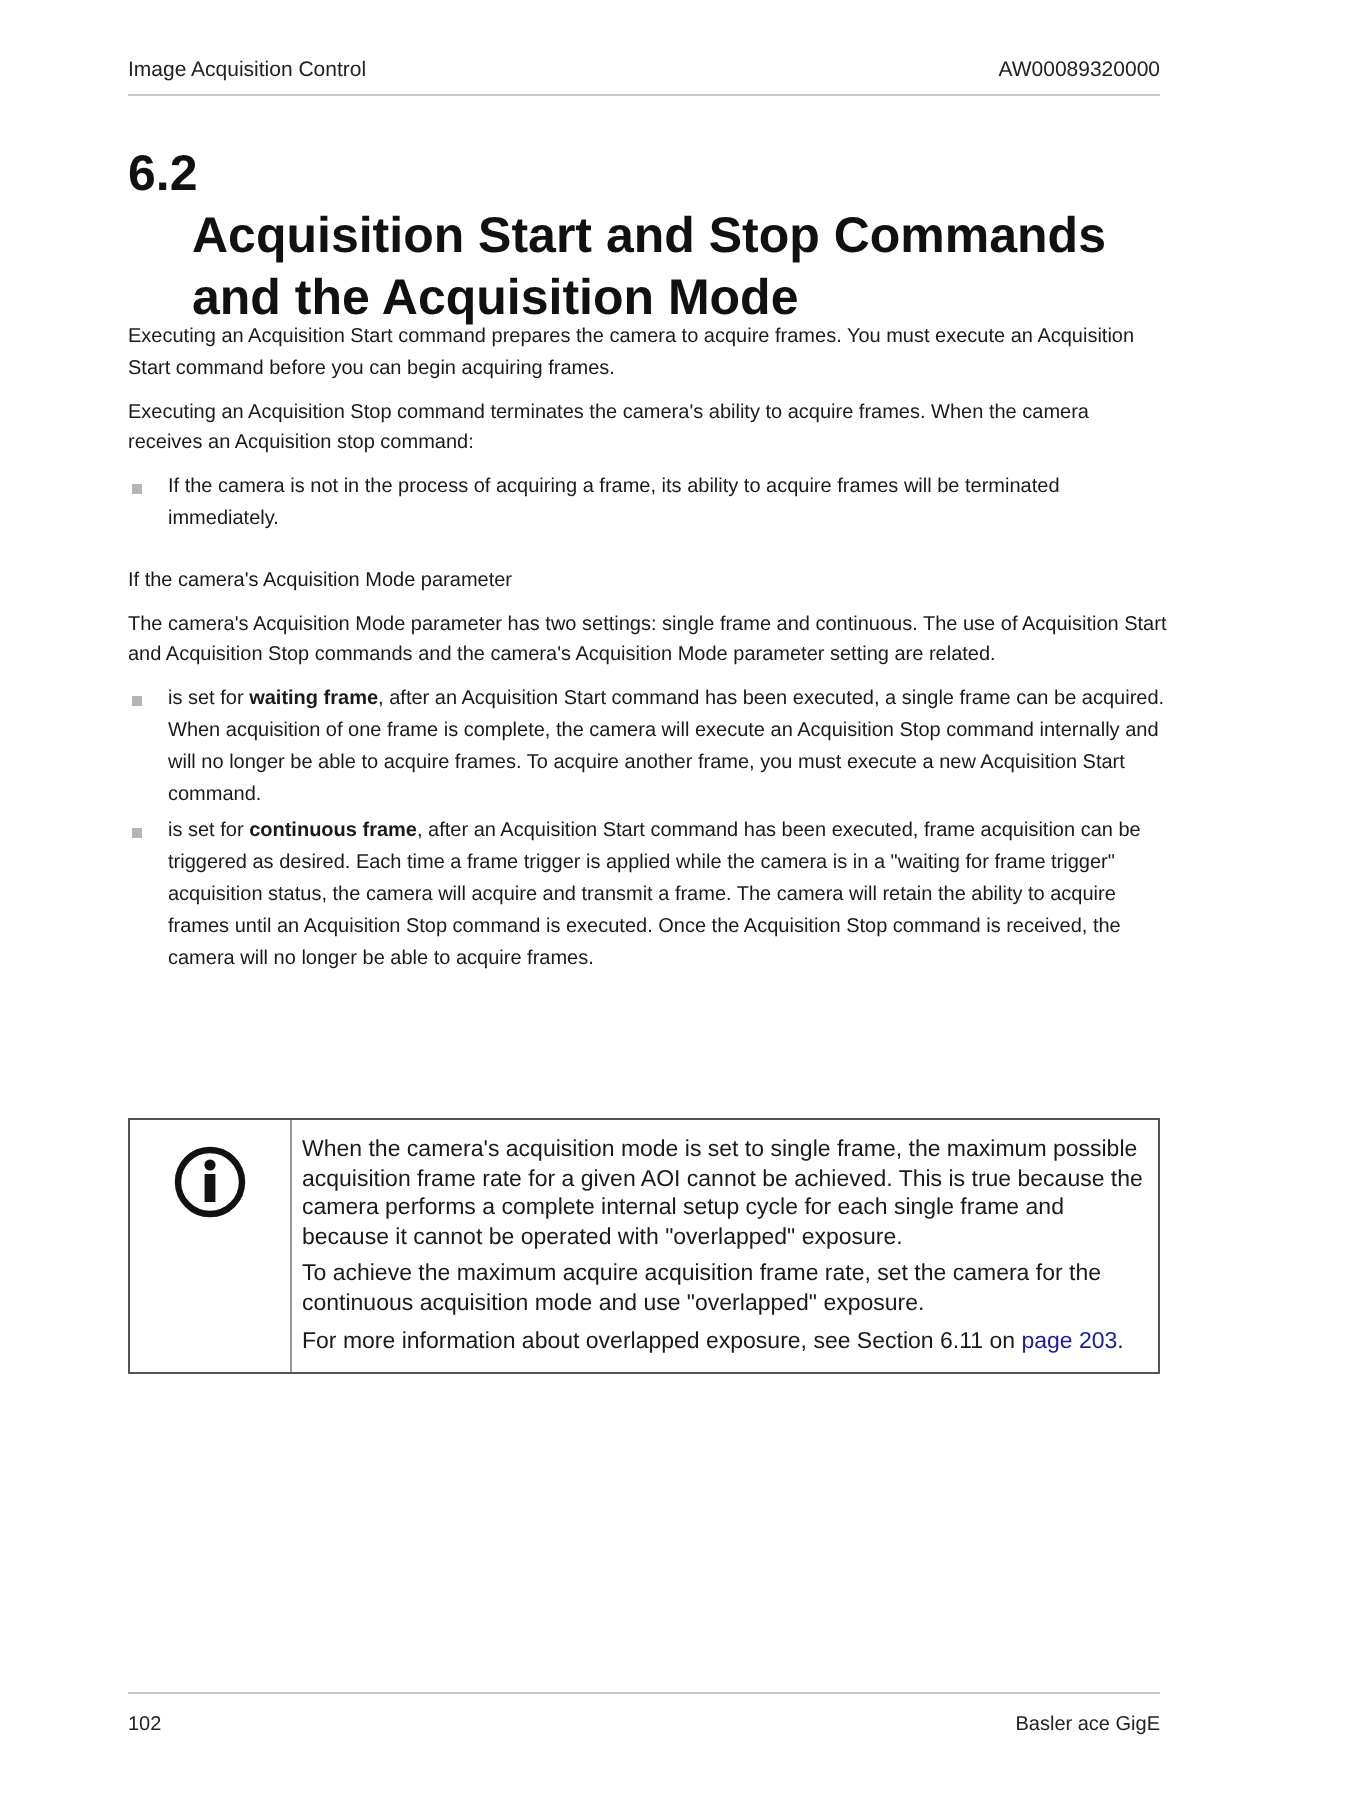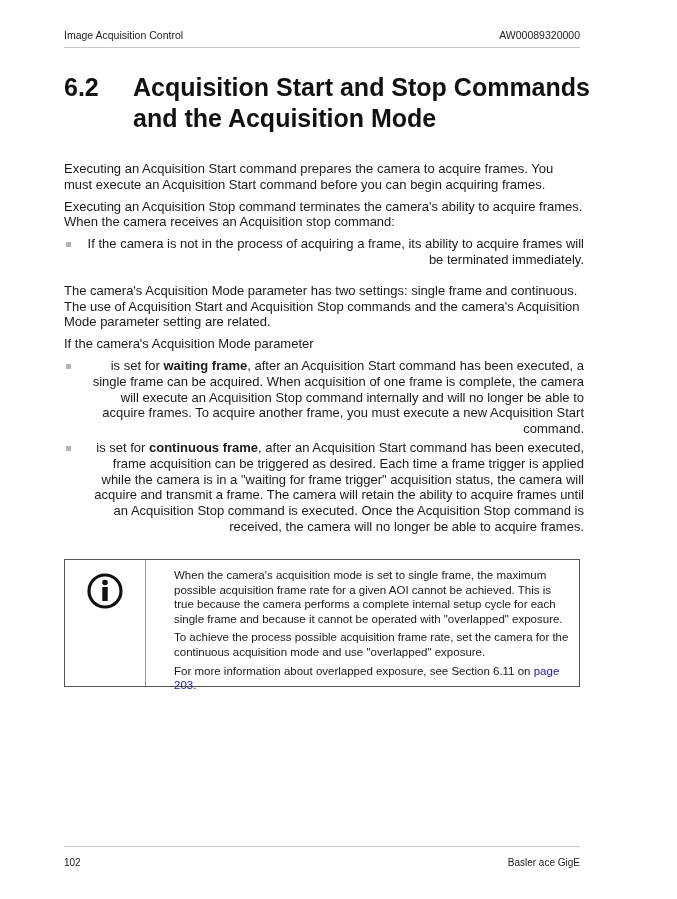--- a/index.html
+++ b/index.html
@@ -14,37 +14,38 @@
       gap: 44px;
     }
     .header-rule {
       position: absolute; left: 64px; top: 47px; width: 516px; height: 1px;
       background: #c8c8c8;
     }
     .title {
       position: absolute; left: 64px; top: 72px; width: 540px;
       font-size: 25px; font-weight: bold; line-height: 31px; color: #111;
       display: flex;
+      flex-direction: column;
     }
     .title .num { width: 69px; flex: none; }
-    .title .txt { flex: 1; }
+    .title .txt { flex: 1; margin-left: 32px; }
     .content {
       position: absolute; left: 64px; top: 161px; width: 520px;
-      font-size: 13px; line-height: 15.8px;
+      font-size: 10px; line-height: 15.8px;
     }
     .content p { margin: 0 0 6px 0; }
-    .content ul { list-style: none; margin: 0 0 6px 0; padding: 0; text-align: right; }
+    .content ul { list-style: none; margin: 0 0 6px 0; padding: 0; }
     .content li { position: relative; padding-left: 20px; margin-bottom: 3px; }
     .bullet {
       position: absolute; left: 2px; top: 6px; width: 5px; height: 5px; background: #b5b5b5;
     }
     .gap { height: 9px; }
     .note {
       position: absolute; left: 64px; top: 559px; width: 516px; height: 128px;
-      border: 1px solid #555; display: flex; box-sizing: border-box; gap: 23px;
+      border: 1px solid #555; display: flex; box-sizing: border-box;
     }
     .note-icon-cell {
       width: 81px; flex: none; border-right: 1px solid #999;
       display: flex; justify-content: center; padding-top: 12px; box-sizing: border-box;
     }
     .note-text {
       flex: 1; padding: 8px 6px 4px 5px; font-size: 11.5px; line-height: 14.6px;
     }
     .note-text p { margin: 0 0 4px 0; }
     .link { color: #1a1aa6; }
@@ -74,22 +75,22 @@
 <div class="content">
   <p>Executing an Acquisition Start command prepares the camera to acquire frames. You must execute an Acquisition Start command before you can begin acquiring frames.</p>
   <p>Executing an Acquisition Stop command terminates the camera's ability to acquire frames. When the camera receives an Acquisition stop command:</p>
   <ul>
     <li>
       <span class="bullet"></span>
       <span>If the camera is not in the process of acquiring a frame, its ability to acquire frames will be terminated immediately.</span>
     </li>
   </ul>
   <div class="gap"></div>
+  <p>If the camera's Acquisition Mode parameter</p>
   <p>The camera's Acquisition Mode parameter has two settings: single frame and continuous. The use of Acquisition Start and Acquisition Stop commands and the camera's Acquisition Mode parameter setting are related.</p>
-  <p>If the camera's Acquisition Mode parameter</p>
   <ul>
     <li>
       <span class="bullet"></span>
       <span>is set for </span><b>waiting frame</b><span>, after an Acquisition Start command has been executed, a single frame can be acquired. When acquisition of one frame is complete, the camera will execute an Acquisition Stop command internally and will no longer be able to acquire frames. To acquire another frame, you must execute a new Acquisition Start command.</span>
     </li>
     <li>
       <span class="bullet"></span>
       <span>is set for </span><b>continuous frame</b><span>, after an Acquisition Start command has been executed, frame acquisition can be triggered as desired. Each time a frame trigger is applied while the camera is in a "waiting for frame trigger" acquisition status, the camera will acquire and transmit a frame. The camera will retain the ability to acquire frames until an Acquisition Stop command is executed. Once the Acquisition Stop command is received, the camera will no longer be able to acquire frames.</span>
     </li>
   </ul>
@@ -98,21 +99,21 @@
 <div class="note">
   <div class="note-icon-cell">
     <svg width="38" height="38" viewBox="0 0 38 38">
       <circle cx="19" cy="19" r="16" fill="none" stroke="#111" stroke-width="3.2"></circle>
       <circle cx="19" cy="10.5" r="2.8" fill="#111"></circle>
       <rect x="16.3" y="15" width="5.4" height="14" fill="#111"></rect>
     </svg>
   </div>
   <div class="note-text">
     <p>When the camera's acquisition mode is set to single frame, the maximum possible acquisition frame rate for a given AOI cannot be achieved. This is true because the camera performs a complete internal setup cycle for each single frame and because it cannot be operated with "overlapped" exposure.</p>
-    <p>To achieve the process possible acquisition frame rate, set the camera for the continuous acquisition mode and use "overlapped" exposure.</p>
+    <p>To achieve the maximum acquire acquisition frame rate, set the camera for the continuous acquisition mode and use "overlapped" exposure.</p>
     <p><span>For more information about overlapped exposure, see Section 6.11 on </span><span class="link">page 203</span><span>.</span></p>
   </div>
 </div>
 
 <div class="footer-rule"></div>
 <div class="footer">
   <span>102</span>
   <span>Basler ace GigE</span>
 </div>
 

